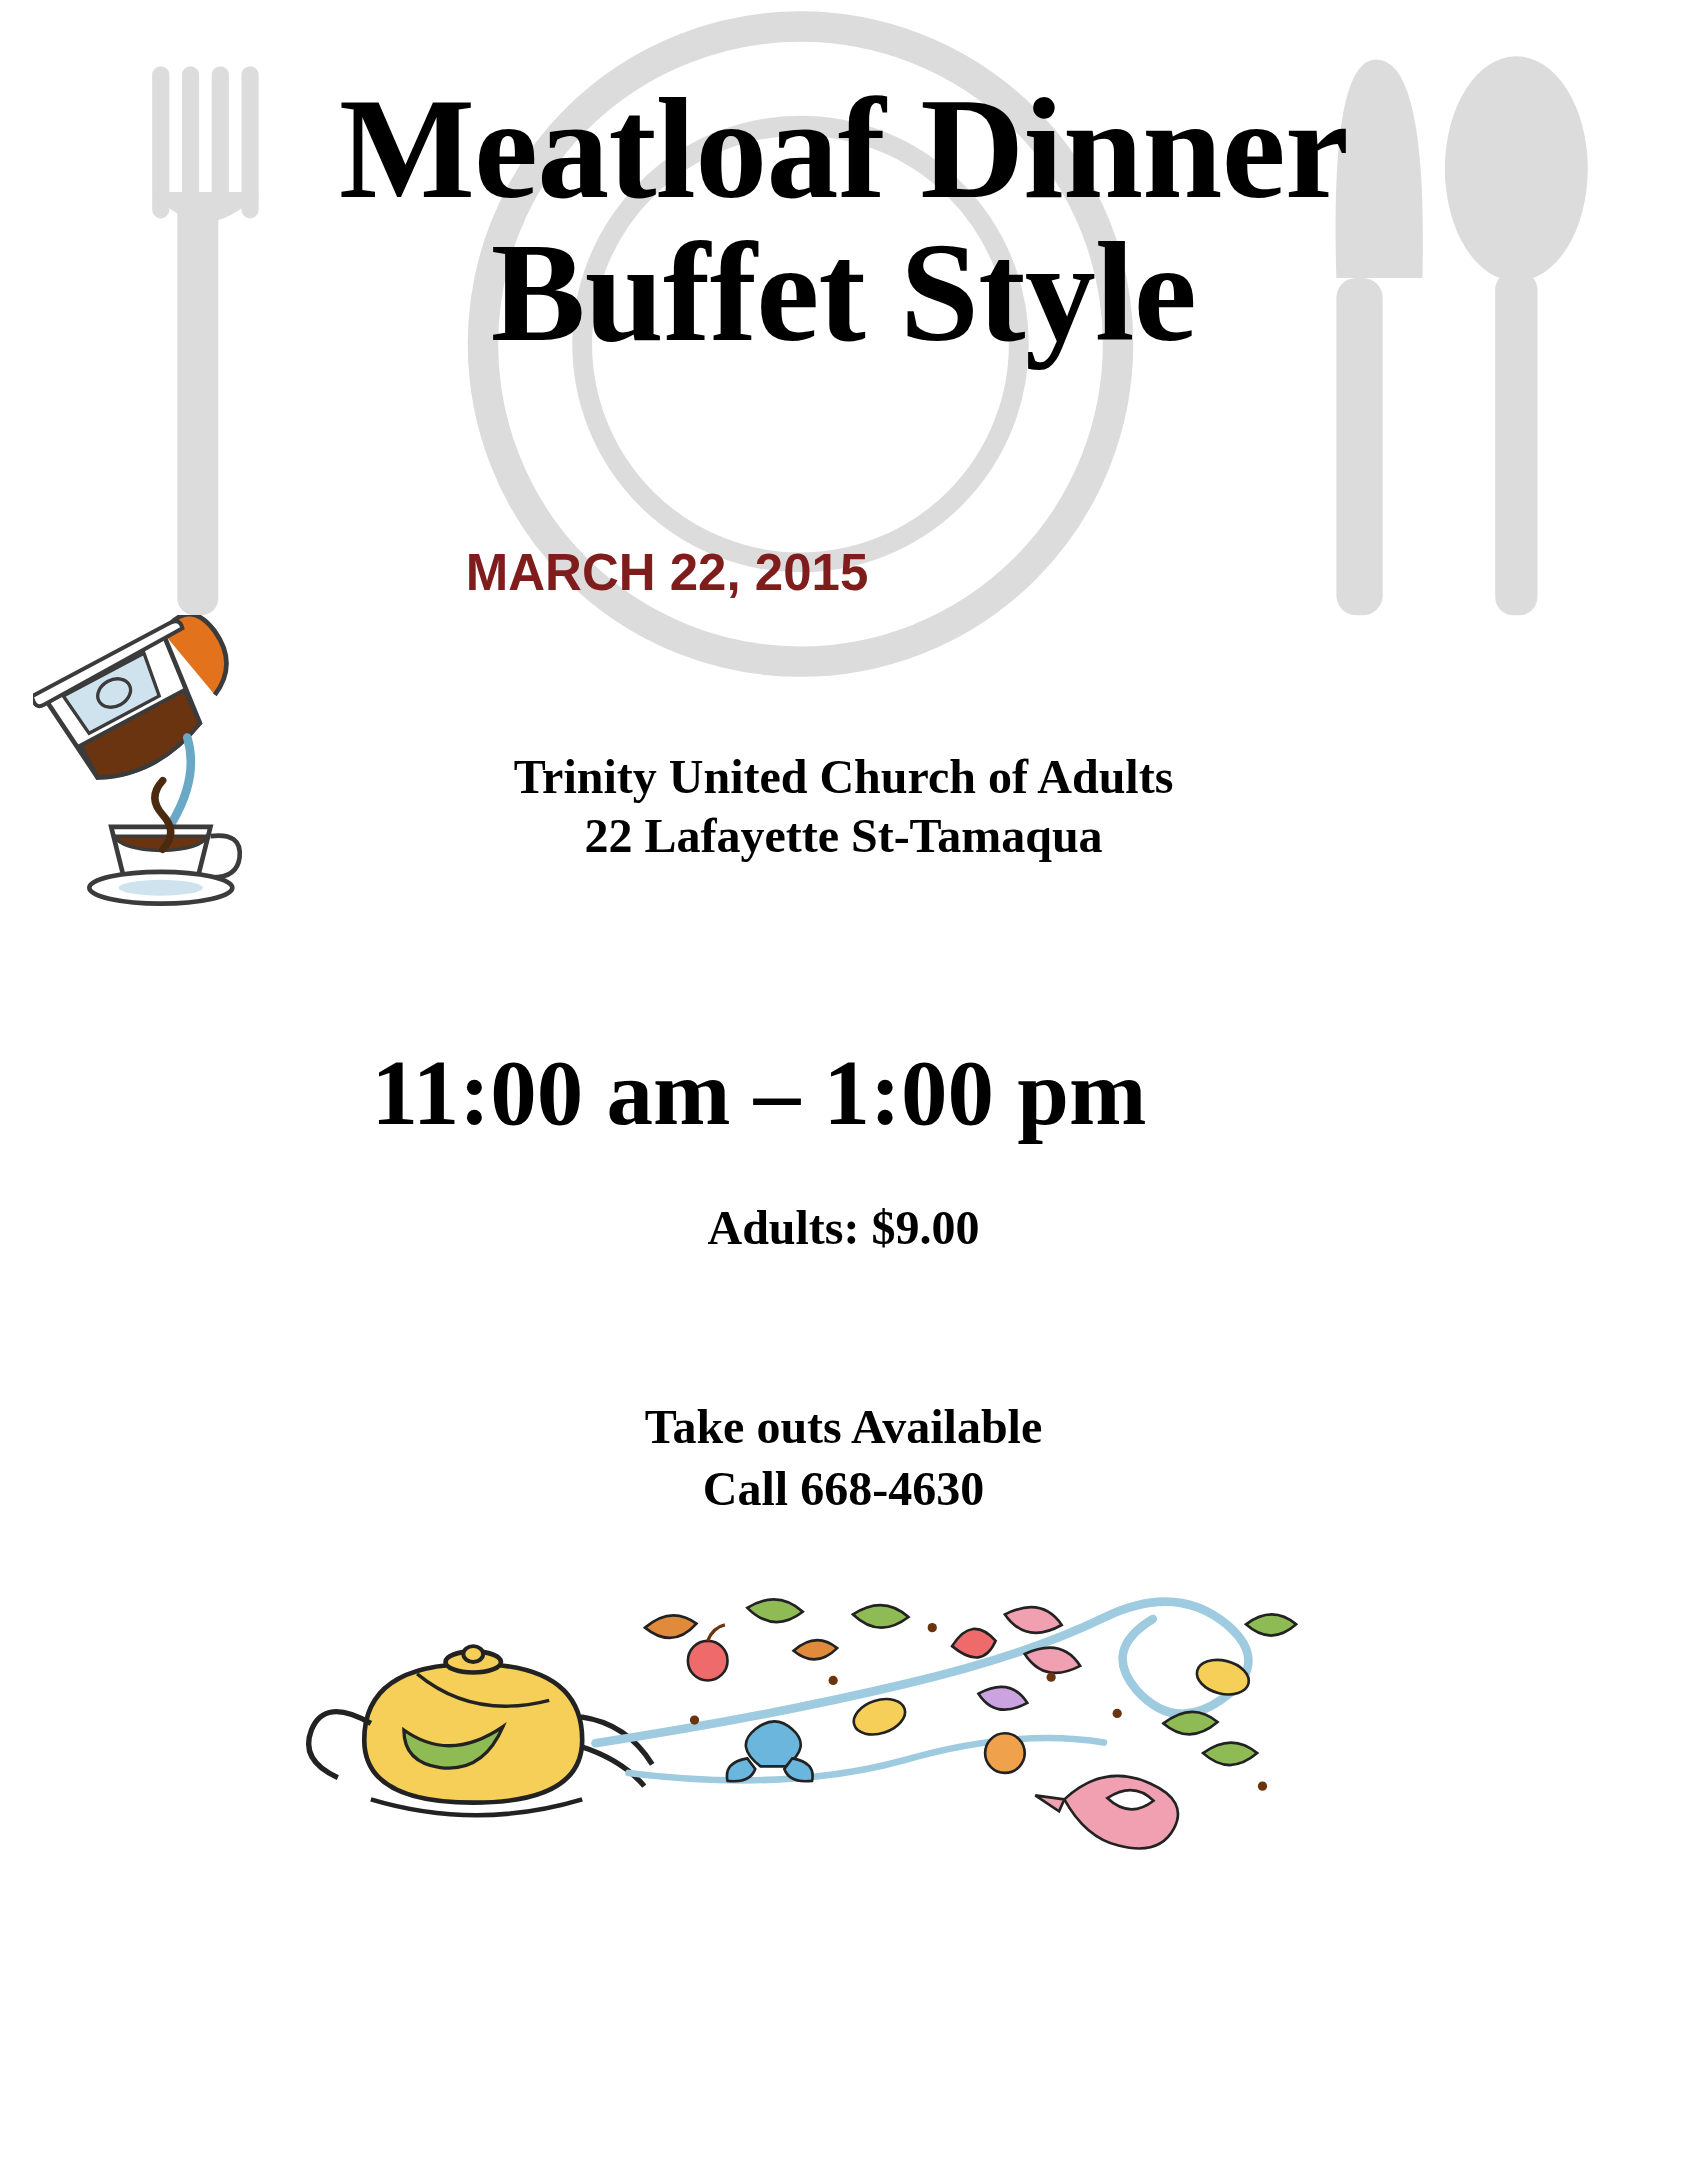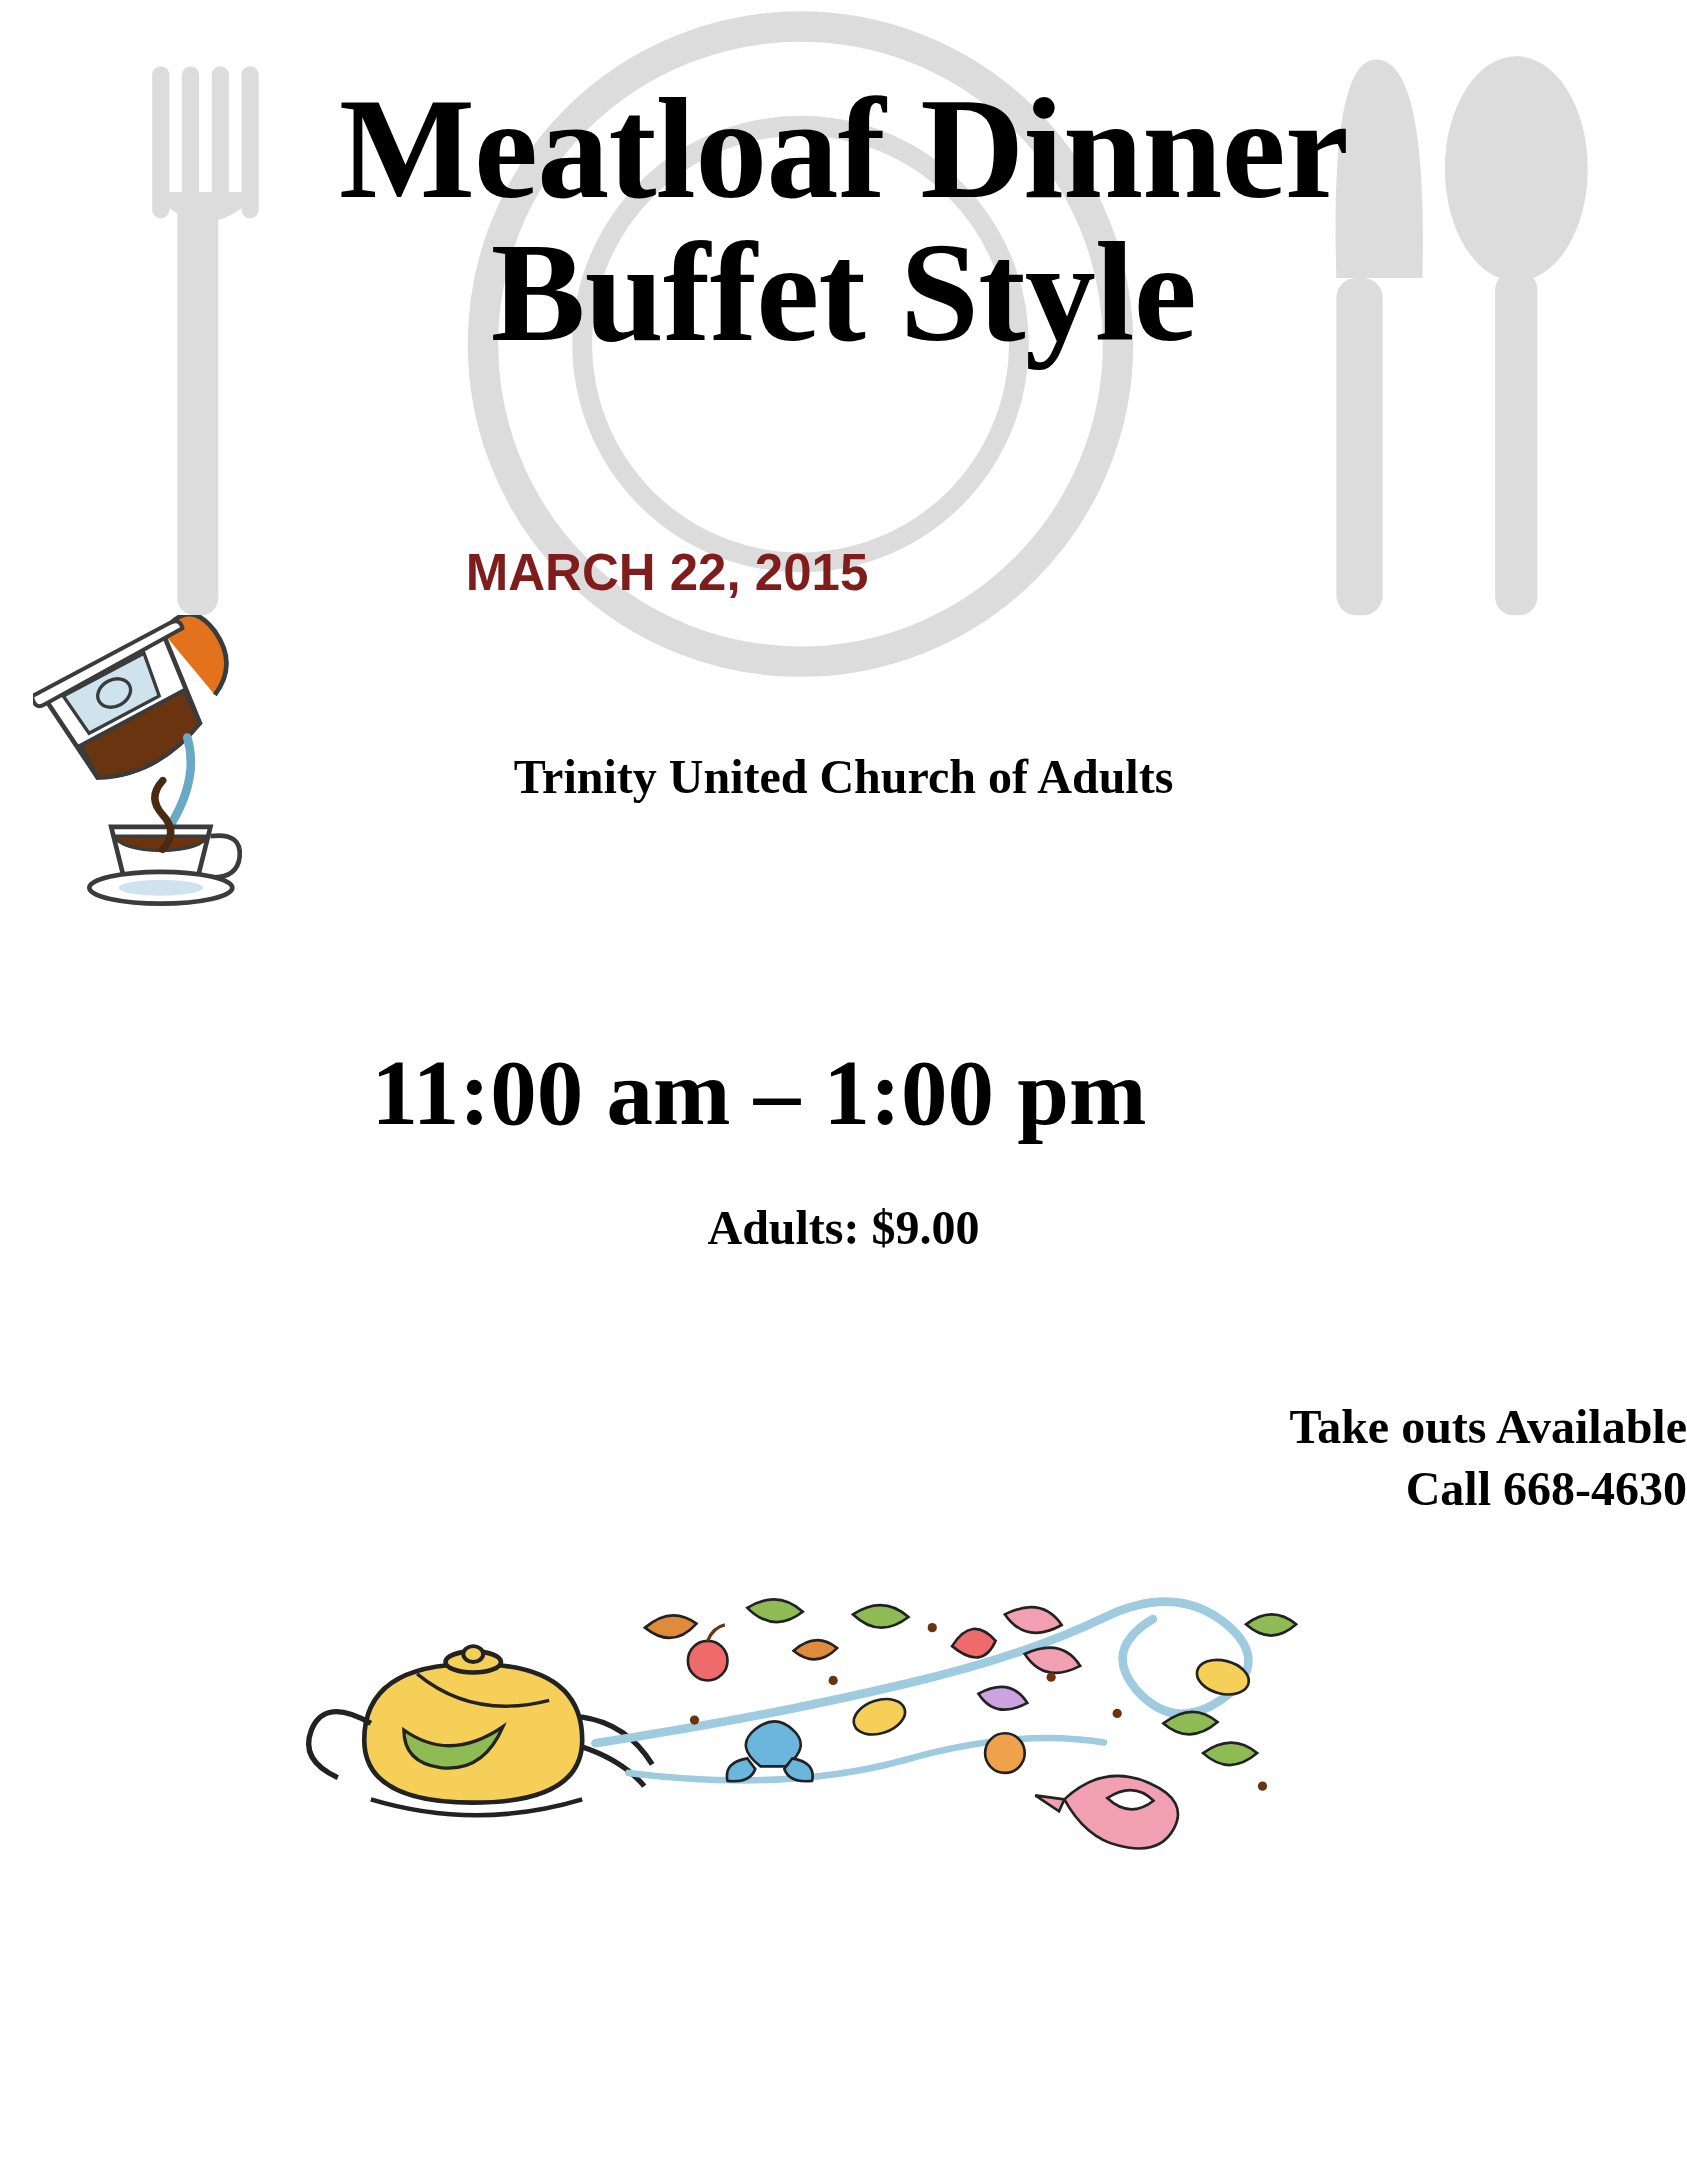--- a/index.html
+++ b/index.html
@@ -104,21 +104,21 @@
     font-size: 48px;
     line-height: 1.28;
     color: #000;
   }
 
   .takeout-block {
     position: absolute;
     top: 1396px;
     left: 0;
     width: 1687px;
-    text-align: right;
+    text-align: center;
     font-family: "Liberation Serif", serif;
     font-weight: bold;
     font-size: 48px;
     line-height: 1.30;
     color: #000;
   }
 
   
   .coffee-art {
     position: absolute;
@@ -171,20 +171,21 @@
 
   <div class="title-block">
     <div class="title-line second">Meatloaf Dinner</div>
     <div class="title-line">Buffet Style</div>
   </div>
 
   <div class="date-line">MARCH 22, 2015</div>
 
   <div class="venue-block">
     <div>Trinity United Church of Adults</div>
+    <div>22 Lafayette St-Tamaqua</div>
   </div>
 
   <div class="time-line">11:00 am – 1:00 pm</div>
 
   <div class="price-block">
     <div>Adults: $9.00</div>
   </div>
 
   <div class="takeout-block">
     <div>Take outs Available</div>

